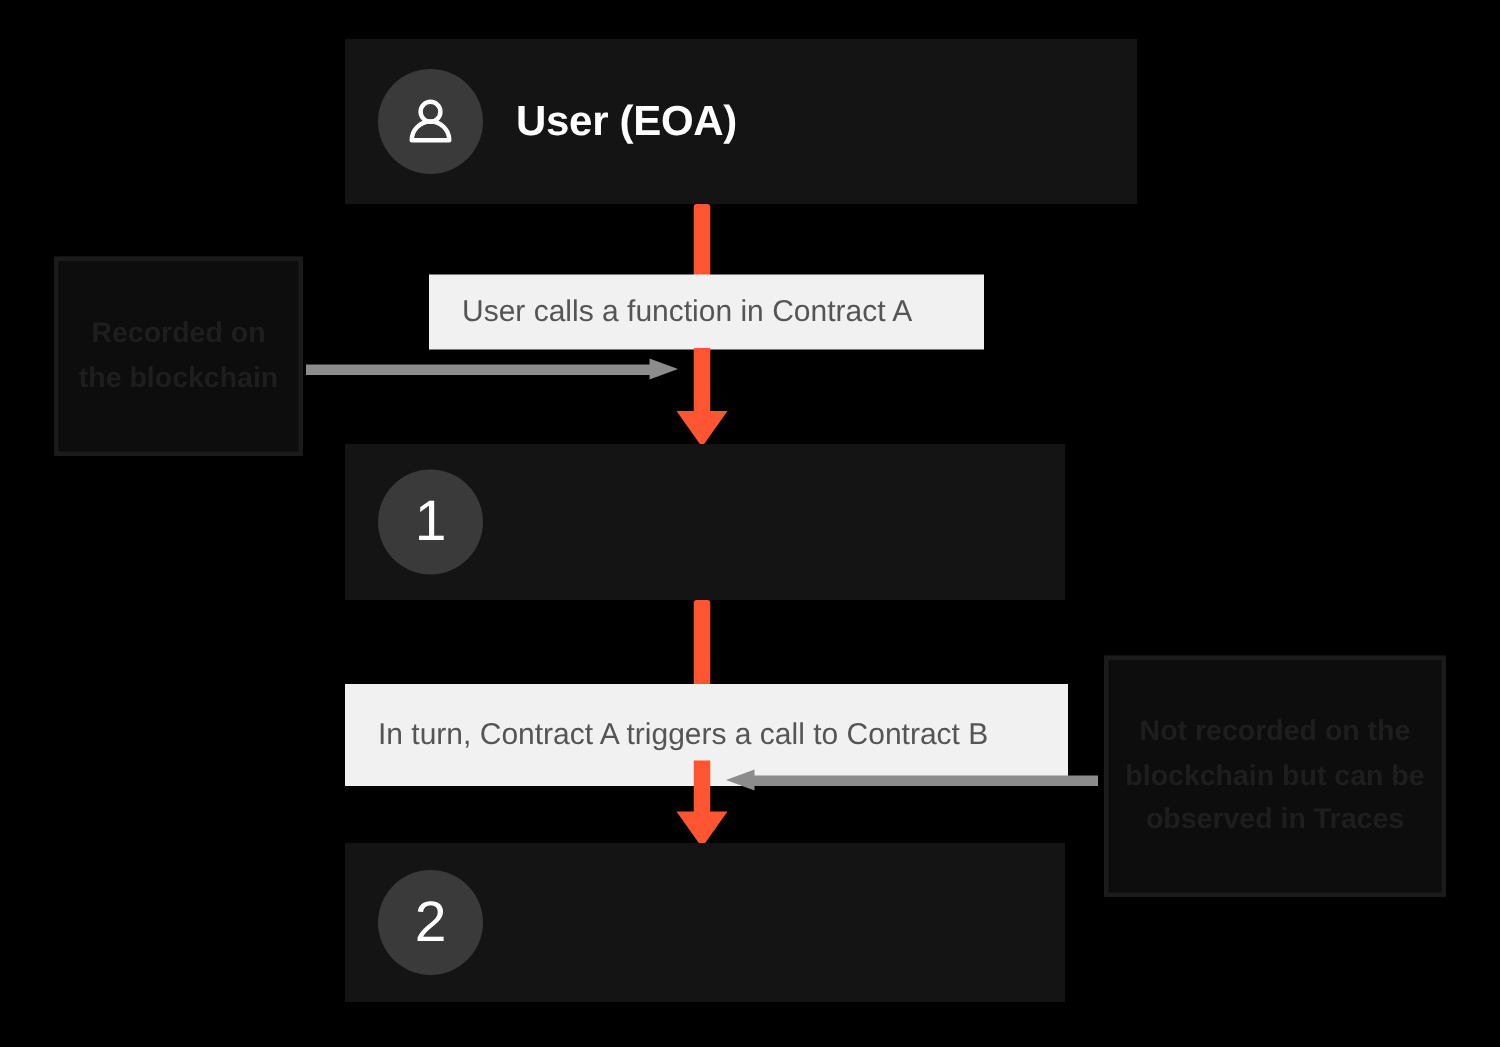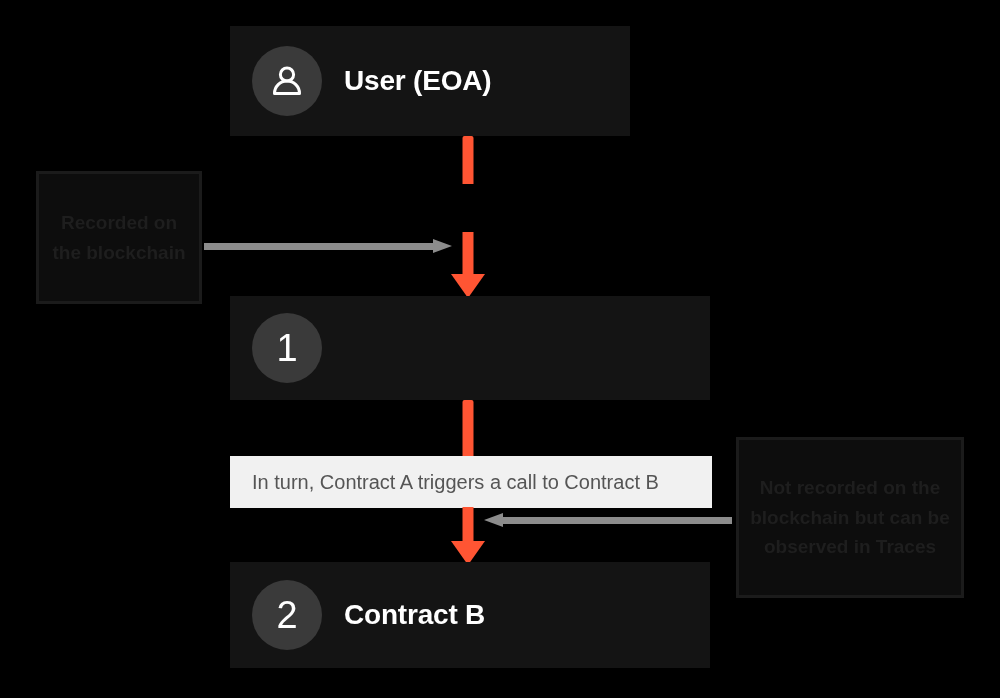--- a/index.html
+++ b/index.html
@@ -31,40 +31,40 @@
     line-height: 1;
   }
   .node .node-label {
     margin-left: 22px;
     color: #ffffff;
     font-size: 28px;
     font-weight: 700;
     letter-spacing: -0.2px;
     white-space: nowrap;
   }
-  #node-user     { left: 230px; top: 26px;  width: 400px; height: 110px; }
+  #node-user     { left: 230px; top: 26px;  width: 528px; height: 110px; }
   #node-contract-a { left: 230px; top: 296px; width: 480px; height: 104px; }
   #node-contract-b { left: 230px; top: 562px; width: 480px; height: 106px; }
 
   .person-icon { width: 40px; height: 40px; display: block; }
 
   
   .caption {
     position: absolute;
     background: #f1f1f1;
     display: flex;
     align-items: center;
     justify-content: flex-start;
     padding: 0 22px;
     color: #555555;
     font-size: 20px;
     white-space: nowrap;
   }
   #caption-1 { left: 286px; top: 183px; width: 370px; height: 50px; }
-  #caption-2 { left: 230px; top: 456px; width: 482px; height: 52px; }
+  #caption-2 { left: 230px; top: 456px; width: 482px; height: 68px; }
 
   
   .red-arrow { position: absolute; }
   .red-arrow .shaft {
     position: absolute;
     left: 50%;
     transform: translateX(-50%);
     width: 11px;
     background: #ff5533;
     top: 0;
@@ -145,20 +145,23 @@
         <path d="M7.5 32.5 A12.5 12.5 0 0 1 32.5 32.5 Z" fill="none" stroke="#ffffff" stroke-width="3" stroke-linejoin="round"></path>
       </svg>
     </div>
     <div class="node-label">User (EOA)</div>
   </div>
 
   <div class="red-arrow" id="red-seg-1">
     <div class="shaft"></div>
   </div>
 
+  <div class="caption" id="caption-1">
+    <span>User calls a function in Contract A</span>
+  </div>
 
   <div class="red-arrow" id="red-seg-2">
     <div class="shaft"></div>
     <div class="head"></div>
   </div>
 
   <div class="annotation" id="annotation-left">
     <span>Recorded on the blockchain</span>
   </div>
 
@@ -188,16 +191,15 @@
     <span>Not recorded on the blockchain but can be observed in Traces</span>
   </div>
 
   <div class="gray-arrow" id="gray-arrow-right">
     <div class="g-shaft"></div>
     <div class="g-head"></div>
   </div>
 
   <div class="node" id="node-contract-b">
     <div class="badge">2</div>
-    <div class="node-label">Contract B</div>
   </div>
 
 </div>
 
 </body></html>

